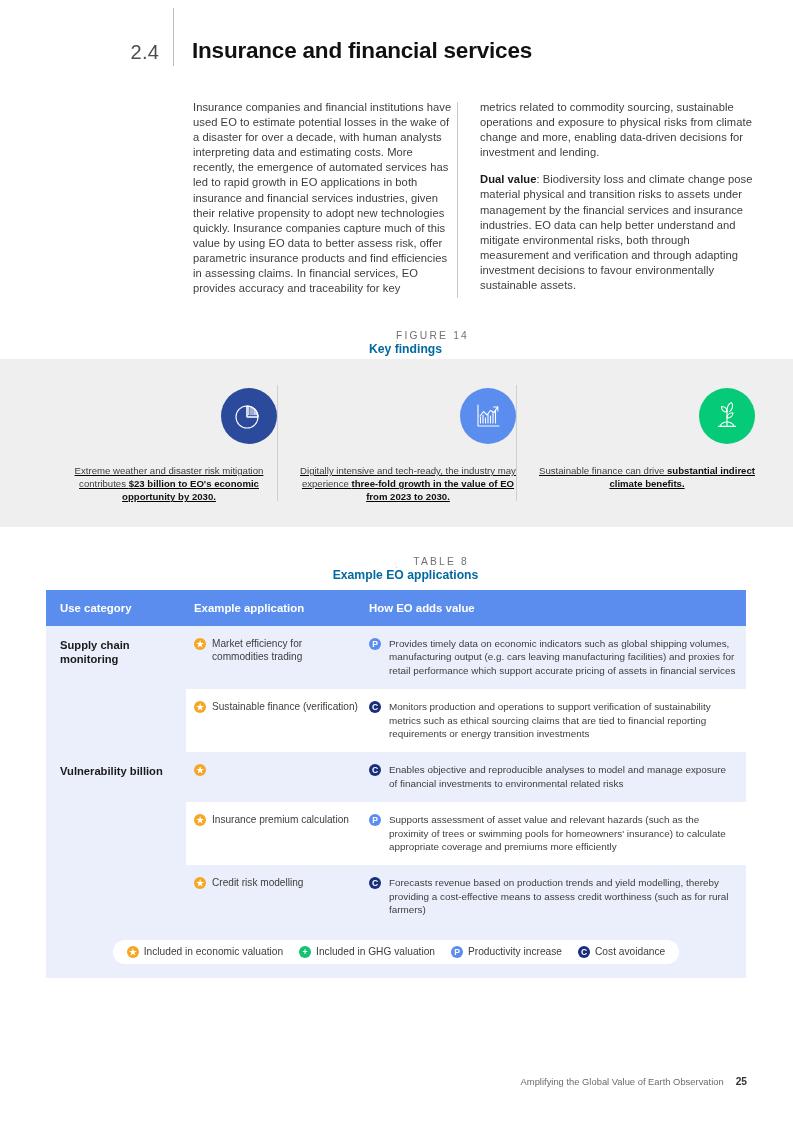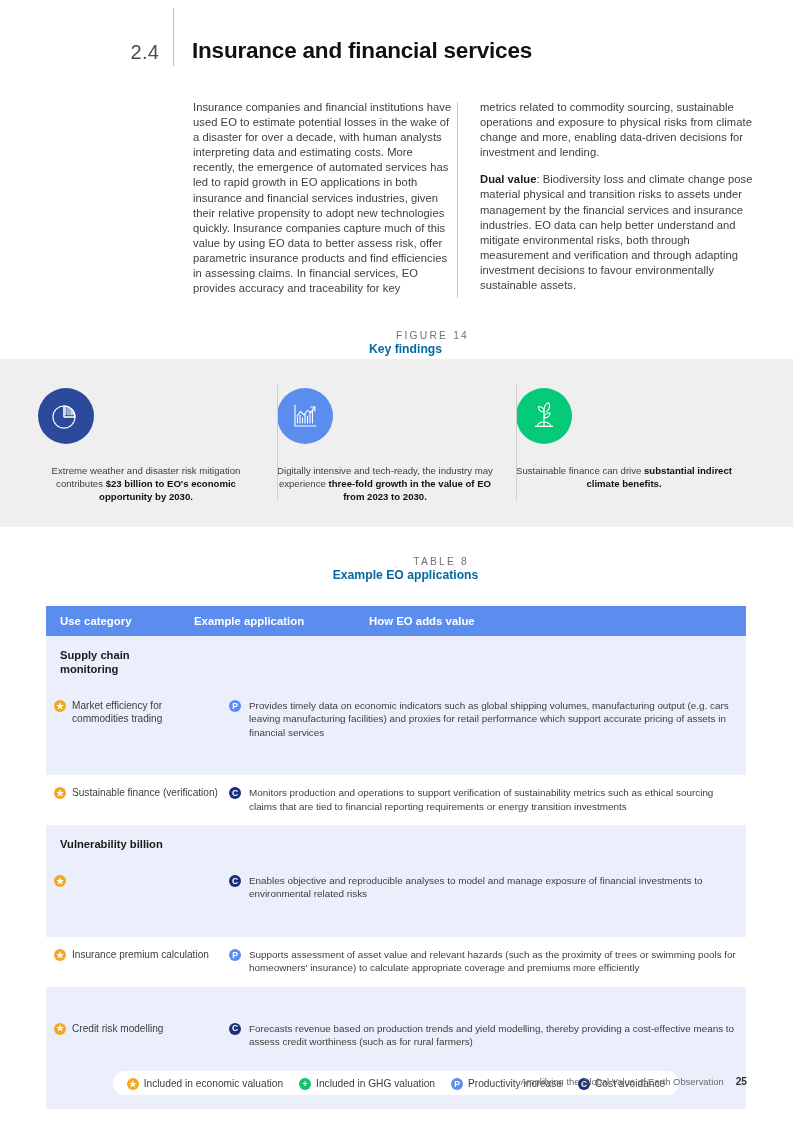--- a/index.html
+++ b/index.html
@@ -55,48 +55,48 @@
   }
 
   
   .fig-panel {
     position: absolute; left: 0; top: 359px; width: 793px; height: 168px;
     background: #efefef;
   }
   .fig-inner { display: flex; height: 100%; padding: 0 38px; }
   .fig-cell {
     flex: 1 1 0; position: relative; display: flex;
-    flex-direction: column; align-items: flex-start; padding-top: 29px;
+    flex-direction: column; align-items: flex-end; padding-top: 29px; text-decoration: underline;
   }
   .fig-cell + .fig-cell::before {
     content: ""; position: absolute; left: 0; top: 26px;
     width: 1px; height: 116px; background: #cfcfcf;
   }
   .fig-circle {
     width: 56px; height: 56px; border-radius: 50%;
     display: flex; align-items: center; justify-content: center;
   }
   .fig-text {
     margin-top: 20px; text-align: center; font-size: 9.6px;
     line-height: 13.2px; color: #3d3d3d; max-width: 216px;
   }
   .fig-text b { color: #111; font-weight: bold; }
 
   
   .tbl-wrap { position: absolute; left: 46px; top: 590px; width: 700px; }
   .tbl-head {
     display: flex; background: #5b8def; color: #fff;
-    font-size: 11.4px; font-weight: bold; height: 30px; align-items: center; margin-top: 16px;
+    font-size: 11.4px; font-weight: bold; height: 36px; align-items: center;
   }
   .c1 { width: 140px; padding-left: 14px; }
   .c2 { width: 175px; padding-left: 8px; }
   .c3 { flex: 1; padding-left: 8px; }
 
   .tbl-body { background: #eaeffb; }
-  .trow { display: flex; align-items: stretch; flex-direction: column; }
+  .trow { display: flex; align-items: stretch; }
   .trow .cat {
     width: 140px; padding: 12px 10px 12px 14px;
     font-size: 11.2px; font-weight: bold; color: #1a1a1a; line-height: 14px;
   }
   .trow .rest { flex: 1; display: flex; padding: 11px 10px 12px 0; }
   .trow.alt .rest { background: #ffffff; }
   .cellA { width: 175px; padding-left: 8px; display: flex; gap: 6px; }
   .cellB { flex: 1; padding-left: 8px; display: flex; gap: 8px; }
   .cellA .txt {
     font-size: 10.1px; line-height: 13.4px; color: #3d3d3d; padding-top: 0px;

